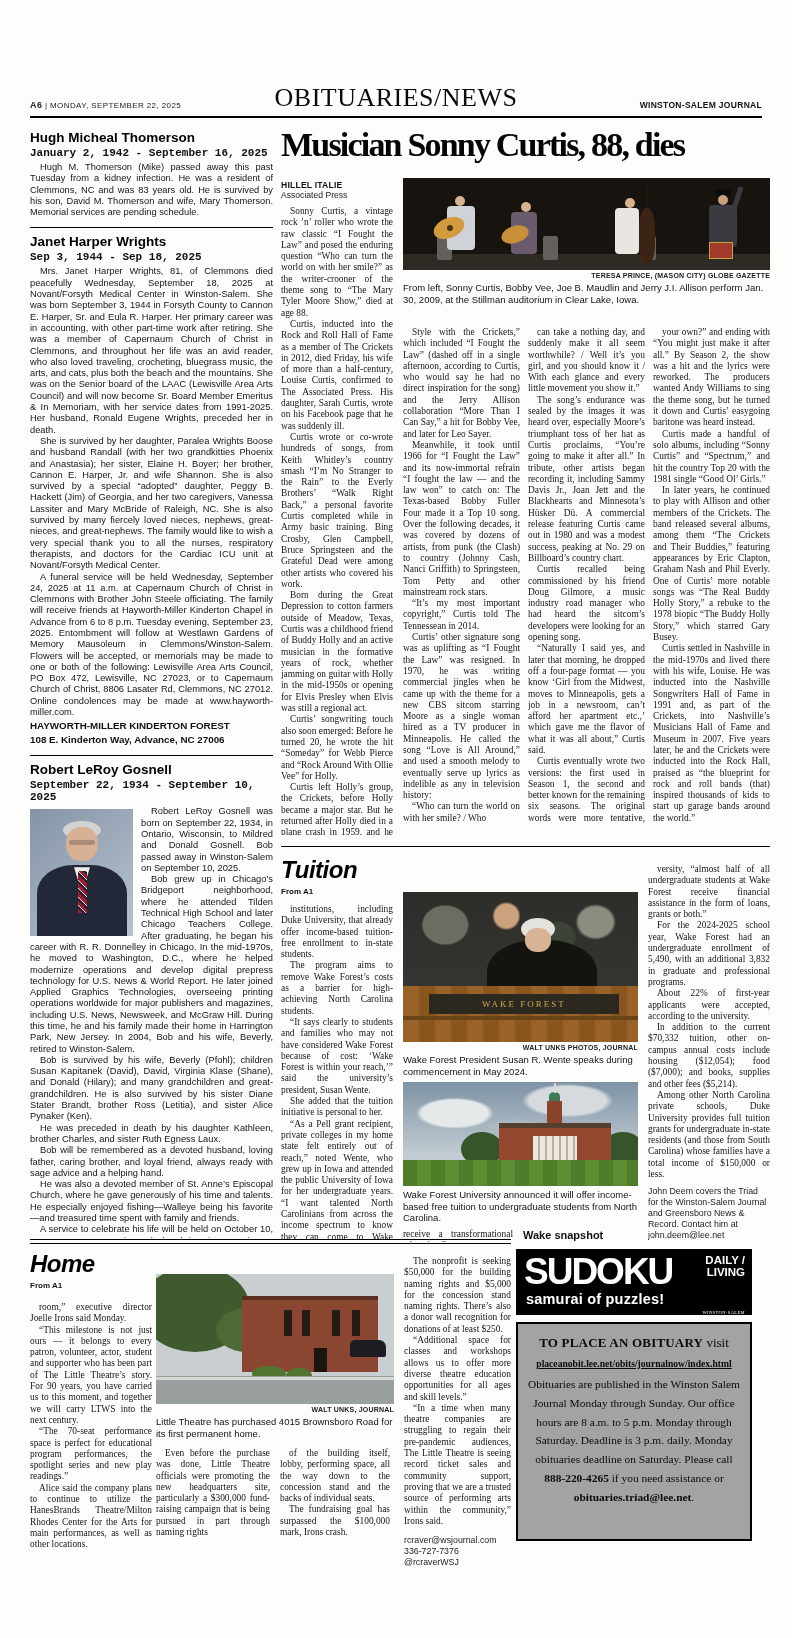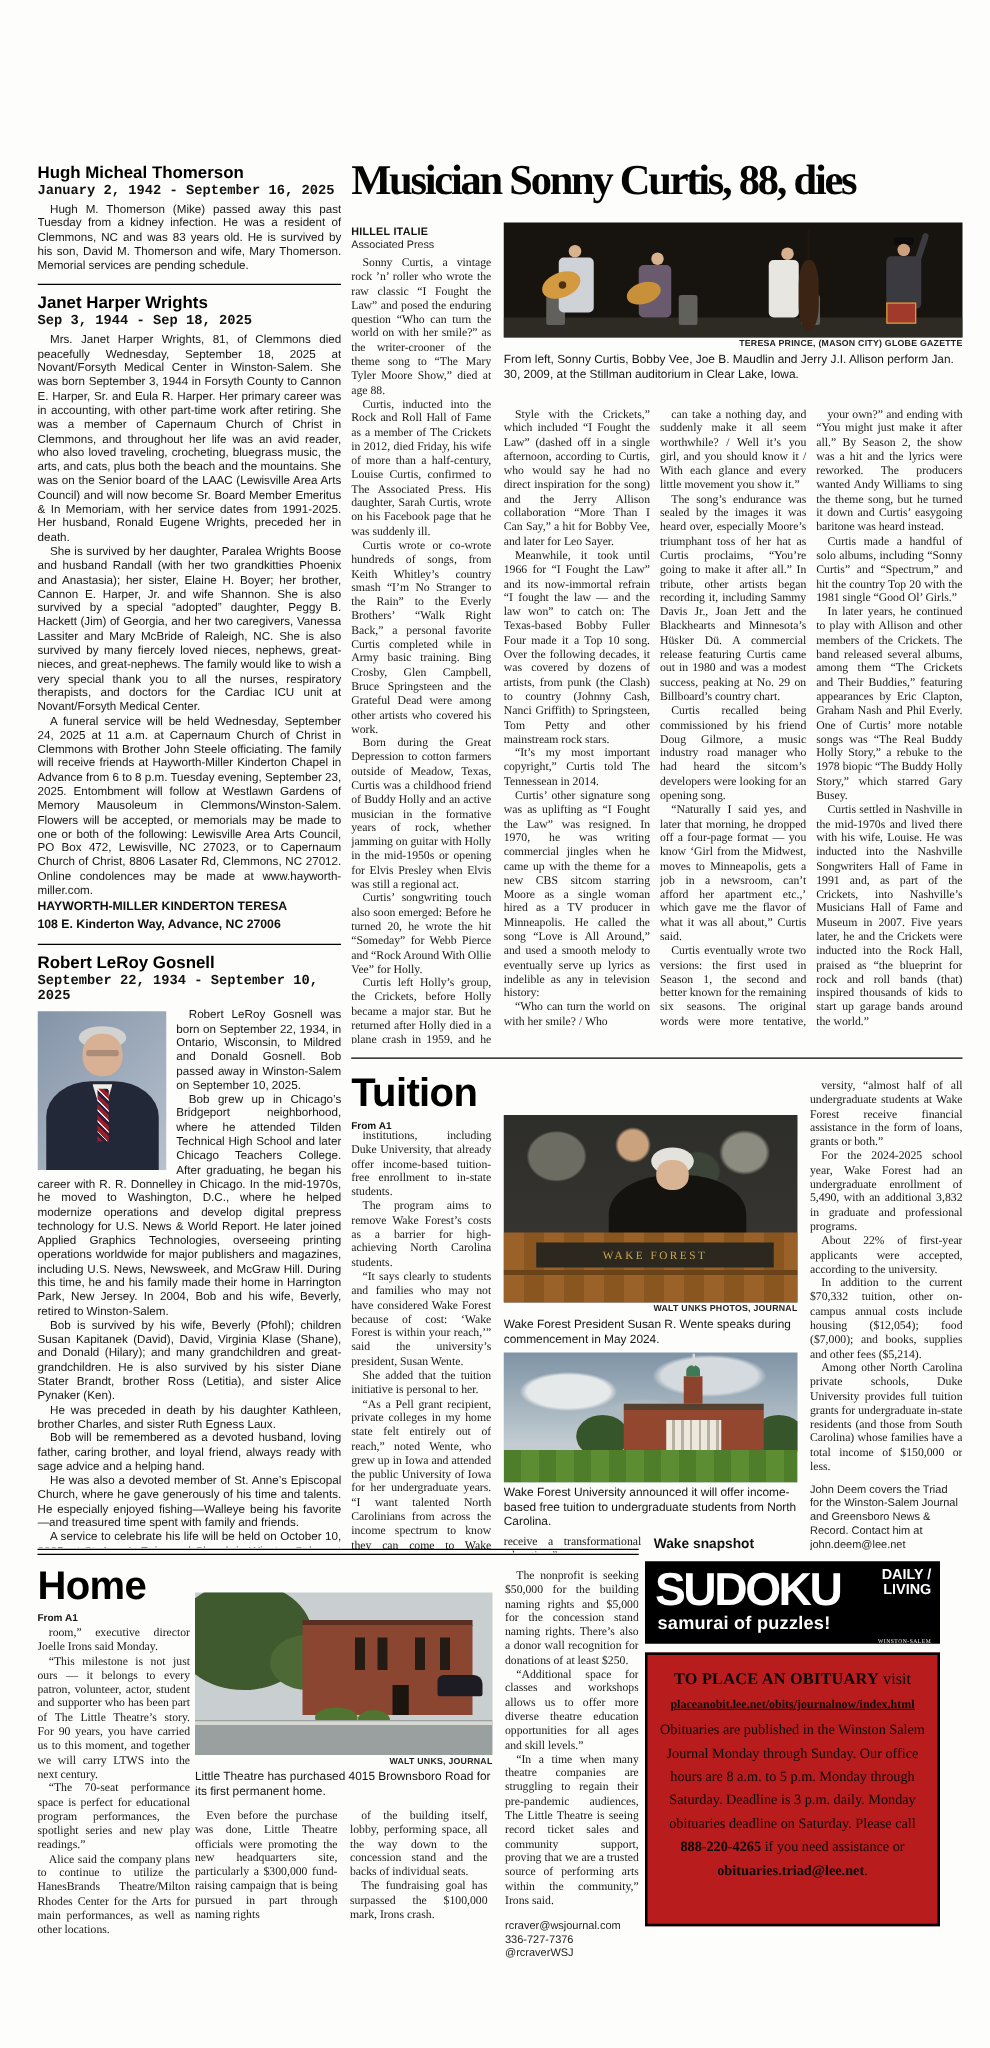--- a/index.html
+++ b/index.html
@@ -56,21 +56,21 @@
   .pm-bass{position:absolute;width:16px;height:56px;border-radius:45%/35%;background:#3c2414;}
   .pm-neck{position:absolute;width:2px;height:28px;background:#20160c;}
   .pm-hat{position:absolute;width:16px;height:6px;border-radius:2px;background:#0c0c0c;}
   .pm-box{position:absolute;width:22px;height:15px;background:#a23a2c;border:1px solid #caa23c;}
   
   .rule1{position:absolute;left:281px;top:846px;width:489px;border-top:1.5px solid #000;}
   .btm-rule{position:absolute;left:30px;top:1239px;width:481px;height:3px;
             border-top:1px solid #000;border-bottom:1px solid #000;}
   
   .tuition{position:absolute;left:281px;top:856px;width:489px;height:386px;overflow:hidden;}
-  .sec-title{margin:0;font-size:32px;font-weight:bold;letter-spacing:-.5px;color:#000;}
+  .sec-title{margin:0;font-size:24px;font-weight:bold;letter-spacing:-.5px;color:#000;font-style:italic;}
   .kicker{font-size:8px;font-weight:bold;margin-top:3px;}
   .t-left{position:absolute;left:0;top:48px;width:112px;height:336px;overflow:hidden;}
   .t-mid{position:absolute;left:122px;top:6px;width:235px;margin-top:30px;}
   .t-right{position:absolute;left:367px;top:8px;width:122px;height:376px;overflow:hidden;}
   .tagline{font-family:"Liberation Sans",sans-serif;font-size:8.8px;line-height:11px;margin-top:6px;color:#222;}
   .t-mid-bottom{display:flex;gap:10px;margin-top:5px;}
   .t-mid-bottom .a{width:110px;}
   .t-mid-bottom .b{width:115px;}
   .snap-head{font-size:11px;font-weight:bold;margin:0 0 2px;}
   
@@ -131,48 +131,53 @@
   
   .sudoku{position:absolute;left:516px;top:1249px;width:236px;height:66px;background:#000;color:#fff;overflow:hidden;}
   .sud-title{position:absolute;left:8px;top:2px;font-size:37px;font-weight:bold;letter-spacing:-2px;}
   .sud-tag{position:absolute;left:10px;top:42px;font-size:14.5px;font-weight:bold;letter-spacing:.2px;}
   .sud-corner{position:absolute;right:7px;top:5px;text-align:right;font-size:11.5px;font-weight:bold;line-height:12px;}
   .sud-brand{position:absolute;right:7px;top:33px;text-align:right;font-family:"Liberation Serif",serif;margin-top:28px;}
   .sud-brand .t{display:block;font-size:4.5px;letter-spacing:.4px;}
   .sud-brand .j{display:block;font-size:14px;font-weight:bold;letter-spacing:.5px;margin-top:1px;}
   
   .notice{position:absolute;left:516px;top:1322px;width:236px;height:219px;box-sizing:border-box;
-     background:#b91c1c;border:2px solid #000;padding:11px 9px;
+     background:#a3a3a3;border:2px solid #000;padding:11px 9px;
      font-family:"Liberation Serif",serif;text-align:center;color:#0a0a0a;}
   .n-title{font-size:13px;}
   .n-title b{letter-spacing:.2px;}
   .n-url{font-size:9.6px;font-weight:bold;text-decoration:underline;margin-top:7px;}
   .n-body{font-size:11.4px;line-height:18.8px;margin-top:6px;}
 </style>
 </head>
 <body>
 
 <div class="page">
 
+  <div class="masthead">
+    <span class="folio"><b>A6</b> | <span>MONDAY, SEPTEMBER 22, 2025</span></span>
+    <div class="section-title">OBITUARIES/NEWS</div>
+    <span class="pub">WINSTON-SALEM JOURNAL</span>
+  </div>
 
   <div class="obits">
 
     <div class="obit">
       <h2>Hugh Micheal Thomerson</h2>
       <div class="dates">January 2, 1942 - September 16, 2025</div>
       <p>Hugh M. Thomerson (Mike) passed away this past Tuesday from a kidney infection. He was a resident of Clemmons, NC and was 83 years old. He is survived by his son, David M. Thomerson and wife, Mary Thomerson. Memorial services are pending schedule.</p>
     </div>
 
     <div class="obit">
       <h2>Janet Harper Wrights</h2>
       <div class="dates">Sep 3, 1944 - Sep 18, 2025</div>
       <p>Mrs. Janet Harper Wrights, 81, of Clemmons died peacefully Wednesday, September 18, 2025 at Novant/Forsyth Medical Center in Winston-Salem. She was born September 3, 1944 in Forsyth County to Cannon E. Harper, Sr. and Eula R. Harper. Her primary career was in accounting, with other part-time work after retiring. She was a member of Capernaum Church of Christ in Clemmons, and throughout her life was an avid reader, who also loved traveling, crocheting, bluegrass music, the arts, and cats, plus both the beach and the mountains. She was on the Senior board of the LAAC (Lewisville Area Arts Council) and will now become Sr. Board Member Emeritus &amp; In Memoriam, with her service dates from 1991-2025. Her husband, Ronald Eugene Wrights, preceded her in death.</p>
       <p>She is survived by her daughter, Paralea Wrights Boose and husband Randall (with her two grandkitties Phoenix and Anastasia); her sister, Elaine H. Boyer; her brother, Cannon E. Harper, Jr. and wife Shannon. She is also survived by a special “adopted” daughter, Peggy B. Hackett (Jim) of Georgia, and her two caregivers, Vanessa Lassiter and Mary McBride of Raleigh, NC. She is also survived by many fiercely loved nieces, nephews, great-nieces, and great-nephews. The family would like to wish a very special thank you to all the nurses, respiratory therapists, and doctors for the Cardiac ICU unit at Novant/Forsyth Medical Center.</p>
       <p>A funeral service will be held Wednesday, September 24, 2025 at 11 a.m. at Capernaum Church of Christ in Clemmons with Brother John Steele officiating. The family will receive friends at Hayworth-Miller Kinderton Chapel in Advance from 6 to 8 p.m. Tuesday evening, September 23, 2025. Entombment will follow at Westlawn Gardens of Memory Mausoleum in Clemmons/Winston-Salem. Flowers will be accepted, or memorials may be made to one or both of the following: Lewisville Area Arts Council, PO Box 472, Lewisville, NC 27023, or to Capernaum Church of Christ, 8806 Lasater Rd, Clemmons, NC 27012. Online condolences may be made at www.hayworth-miller.com.</p>
-      <div class="chapel">HAYWORTH-MILLER KINDERTON TERESA</div>
+      <div class="chapel">HAYWORTH-MILLER KINDERTON FOREST</div>
       <div class="chapel">108 E. Kinderton Way, Advance, NC 27006</div>
     </div>
 
     <div class="obit">
       <h2>Robert LeRoy Gosnell</h2>
       <div class="dates">September 22, 1934 - September 10, 2025</div>
       <div class="ph-gosnell">
         <div class="pg-hair"></div>
         <div class="pg-face"></div>
         <div class="pg-glasses"></div>

